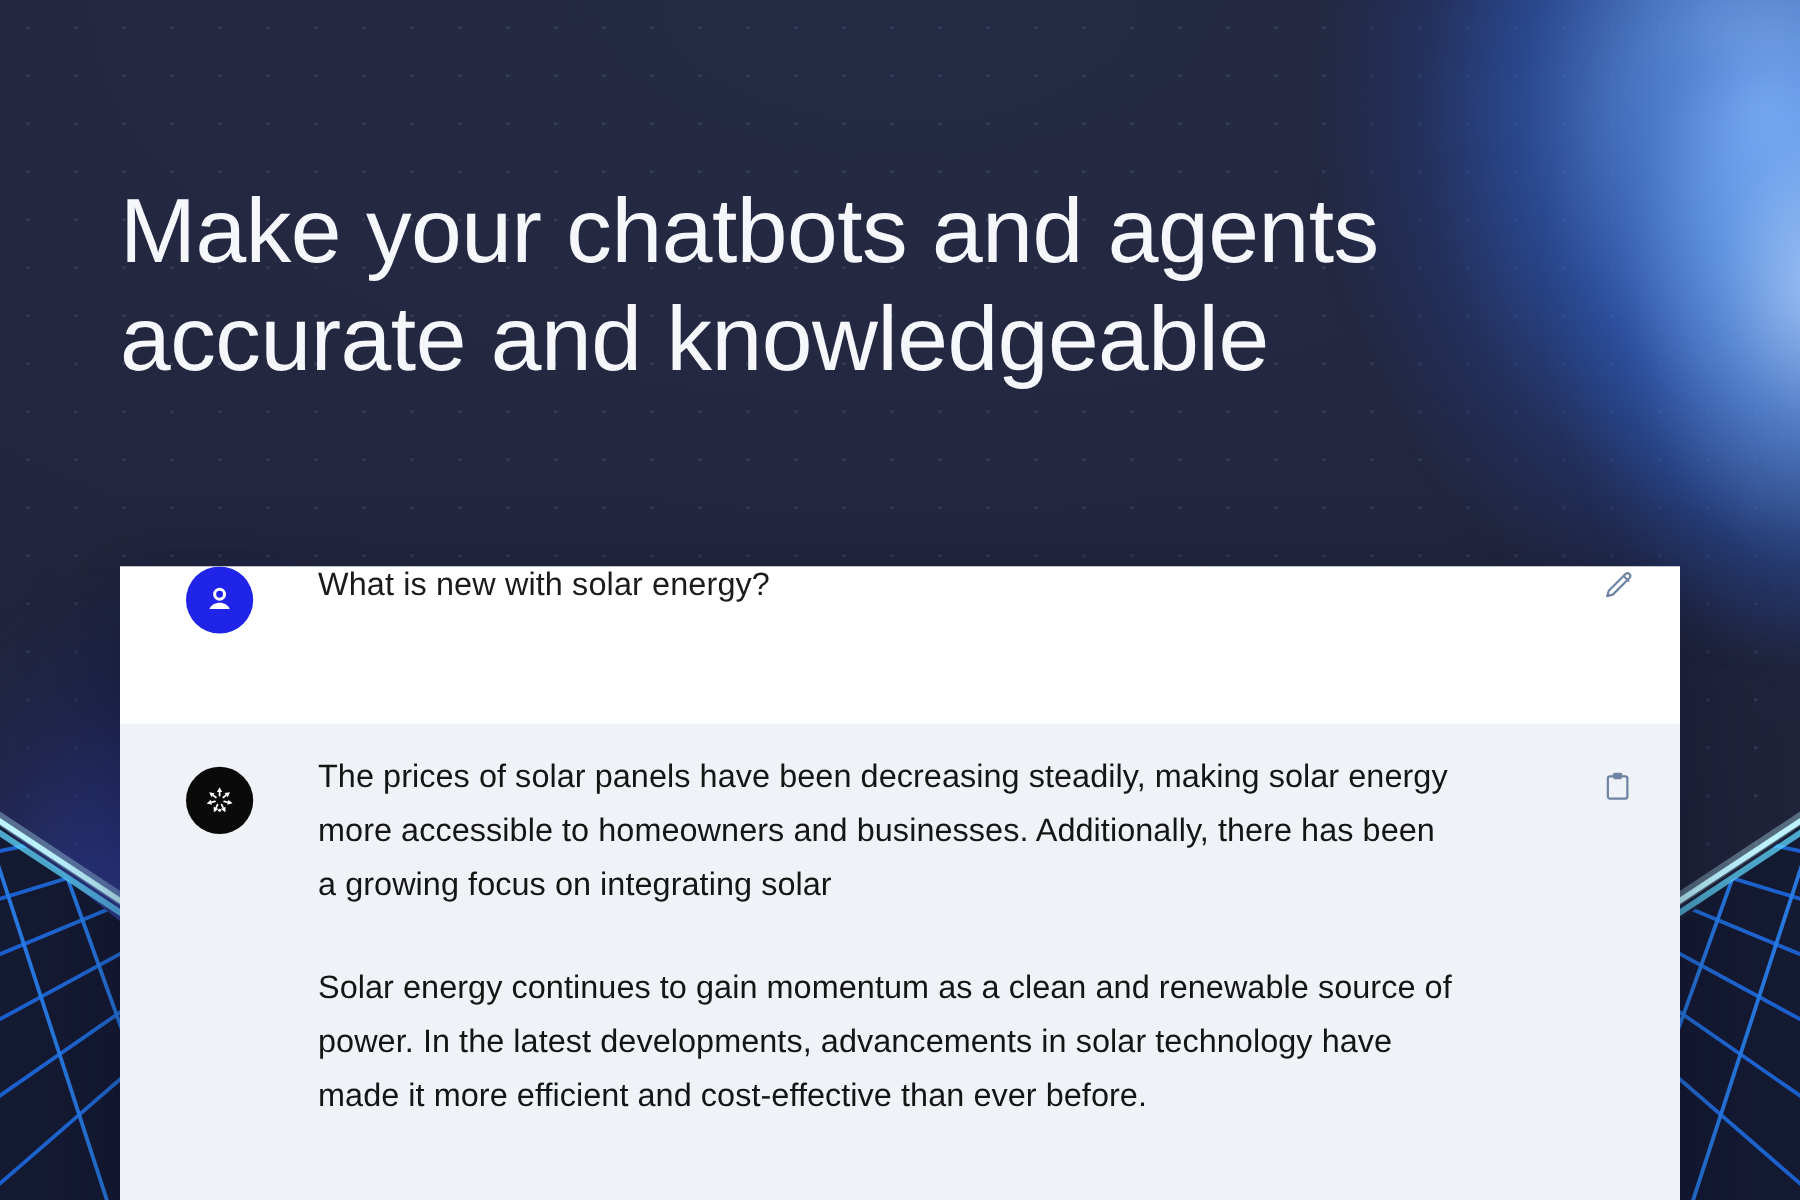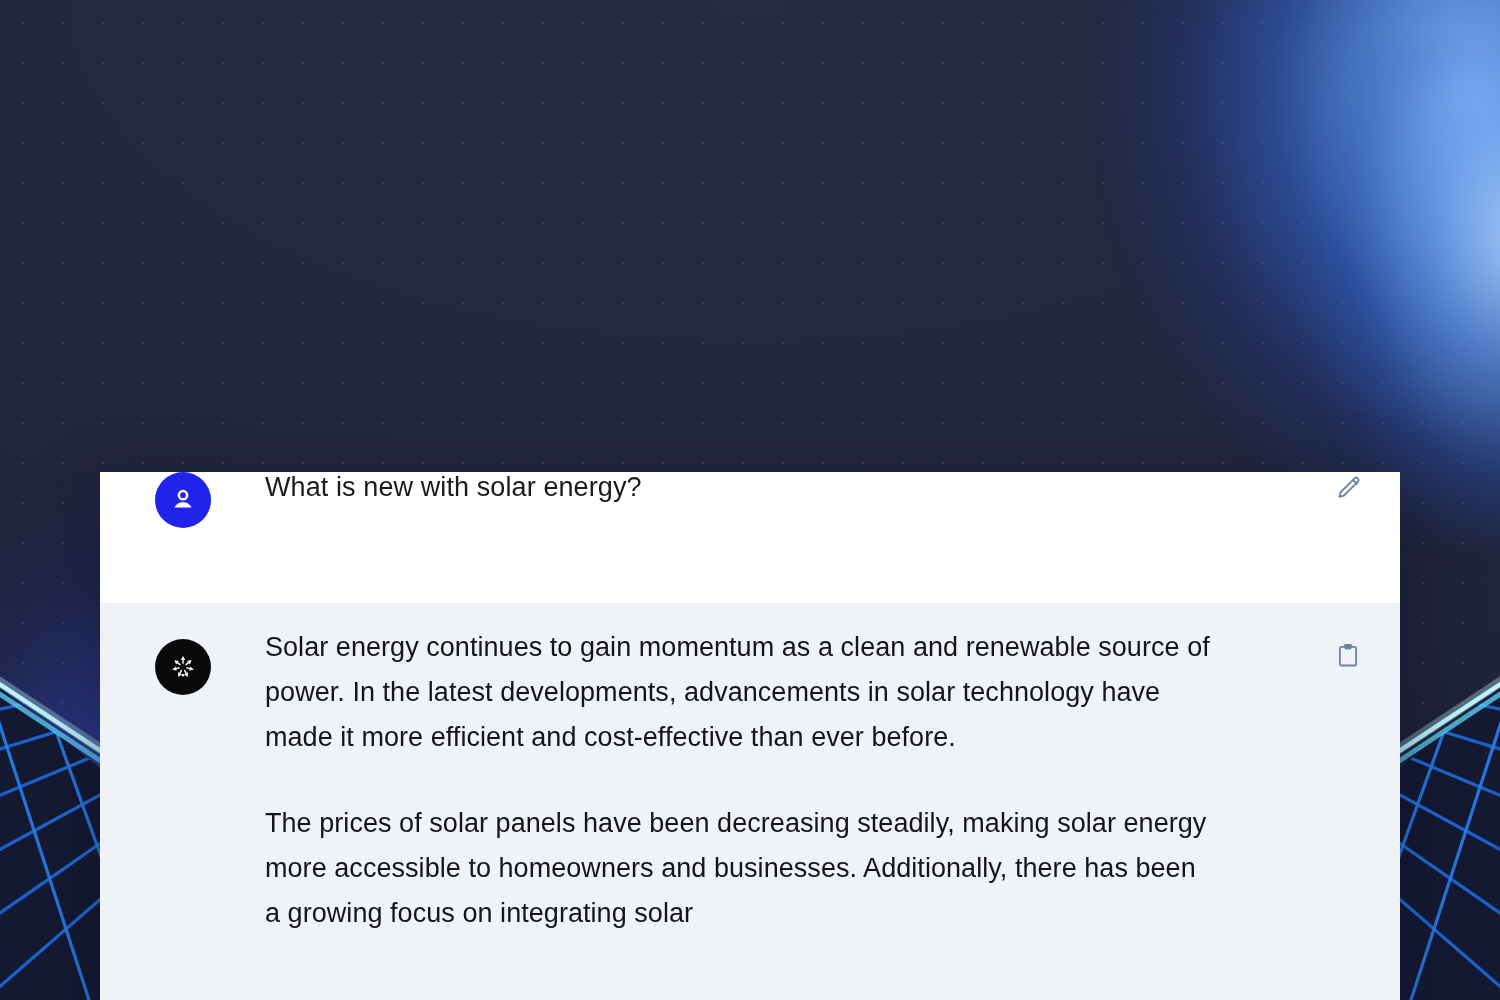--- a/index.html
+++ b/index.html
@@ -263,20 +263,22 @@
         </g>
       </g>
       <g>
         <line x1="-10" y1="74" x2="450" y2="378" stroke="url(#gEdgeR)" stroke-width="10" opacity=".35"></line>
         <line x1="-10" y1="76" x2="450" y2="380" stroke="url(#gEdgeR)" stroke-width="4.5"></line>
         <line x1="-10" y1="86" x2="450" y2="390" stroke="#5fd8ff" stroke-width="5" opacity=".75"></line>
       </g>
     </svg>
   </div>
 
+  <h1 class="headline">Make your chatbots and agents
+accurate and knowledgeable</h1>
 
   <div class="card">
 
     <div class="msg msg-user">
       <div class="avatar-col">
         <div class="avatar avatar-user">
           <svg width="32" height="32" viewBox="0 0 24 24" aria-hidden="true">
             <circle cx="12" cy="8.4" r="3.1" fill="none" stroke="#fff" stroke-width="1.9"></circle>
             <path d="M5.6 17.6c1.2-2.6 3.6-3.9 6.4-3.9s5.2 1.3 6.4 3.9z" fill="#fff"></path>
           </svg>
@@ -330,22 +332,22 @@
                   <path d="M0,-13 L2.6,-8.2 L-2.6,-8.2 Z"></path>
                   <rect x="-0.85" y="-8.4" width="1.7" height="4.6" rx=".7"></rect>
                 </g>
                 <circle cx="0" cy="9.6" r="1.5"></circle>
               </g>
             </g>
           </svg>
         </div>
       </div>
       <div class="msg-body a-text">
+        <p>The prices of solar panels have been decreasing steadily, making solar energy more accessible to homeowners and businesses. Additionally, there has been a growing focus on integrating solar</p>
         <p>Solar energy continues to gain momentum as a clean and renewable source of power. In the latest developments, advancements in solar technology have made it more efficient and cost-effective than ever before.</p>
-        <p>The prices of solar panels have been decreasing steadily, making solar energy more accessible to homeowners and businesses. Additionally, there has been a growing focus on integrating solar</p>
       </div>
       <div class="action-col">
         <button class="icon-btn">
           <svg width="26" height="26" viewBox="0 0 24 24" fill="none" stroke="#6f83a4" stroke-width="1.7" stroke-linecap="round" stroke-linejoin="round" aria-hidden="true">
             <rect x="4.5" y="3.6" width="15" height="17.2" rx="1.6"></rect>
             <path d="M9 3.6V2.8a1 1 0 0 1 1-1h4a1 1 0 0 1 1 1v.8z" fill="#6f83a4"></path>
             <path d="M9 3.6h6v2.3H9z" fill="#6f83a4" stroke="none"></path>
           </svg>
         </button>
       </div>

